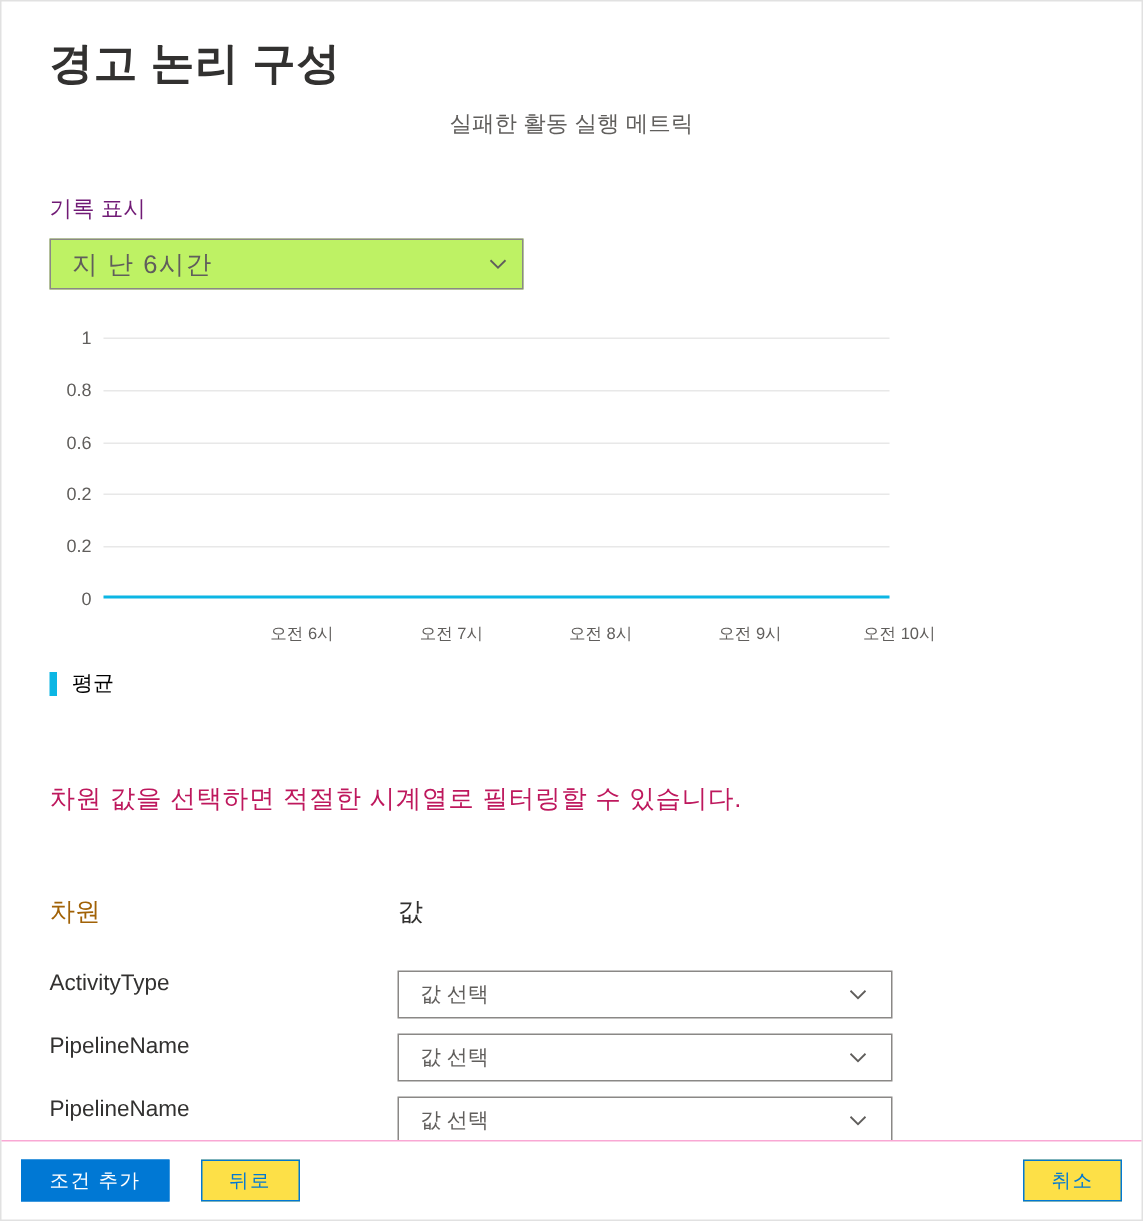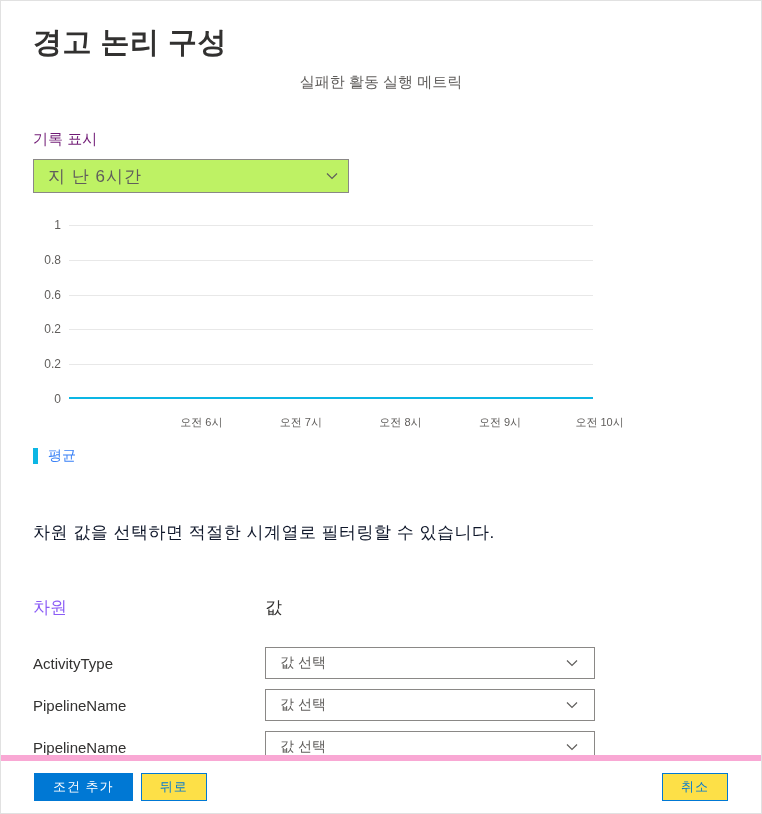--- a/index.html
+++ b/index.html
@@ -128,60 +128,59 @@
       align-items: center;
       gap: 10px;
     }
     .legend-bar {
       width: 5px;
       height: 16px;
       background: #0cb6e4;
     }
     .legend-text {
       font-size: 14px;
-      color: #3b82f6;
+      color: #000000;
     }
     .help-text {
       font-size: 17px;
-      color: #0f172a;
+      color: #be185d;
       margin-top: 56px;
       letter-spacing: 0.5px;
     }
     .dims-table {
       margin-top: 52px;
     }
     .dims-header {
       display: flex;
       margin-bottom: 28px;
     }
     .dims-col-name {
       width: 232px;
       font-size: 17px;
-      color: #8b5cf6;
+      color: #a16207;
     }
     .dims-col-val {
       font-size: 17px;
       color: #323130;
     }
     .dim-row {
       display: flex;
-      align-items: center;
       margin-bottom: 10px;
     }
     .dim-name {
       width: 232px;
       font-size: 15px;
       color: #323130;
     }
     .footer {
-      border-top: 6px solid #f9a8d4;
-      padding: 12px 33px;
+      border-top: 1px solid #f9a8d4;
+      padding: 12px 13px;
       display: flex;
       align-items: center;
-      gap: 8px;
+      gap: 21px;
     }
     .btn {
       height: 28px;
       padding: 0 18px;
       font-size: 13px;
       cursor: pointer;
       border: 1px solid #0078d4;
       background: #fde047;
       color: #0078d4;
       letter-spacing: 1px;

